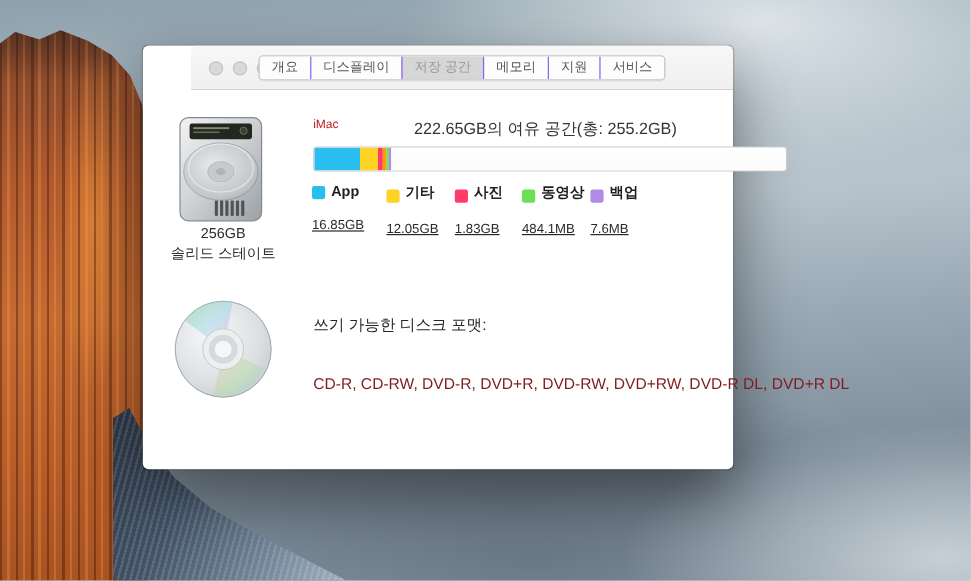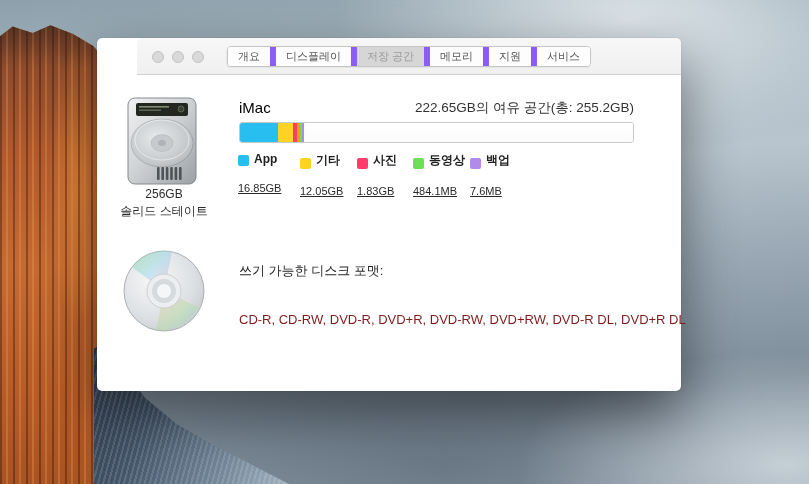--- a/index.html
+++ b/index.html
@@ -23,48 +23,48 @@
       linear-gradient(180deg, #5f3a2c 0%, #8a4a2c 12%, #b25a2d 32%, #c56a31 55%, #b85c28 80%, #a85322 100%);
   }
   .granite { position:absolute; left:94px; top:340px; width:195px; height:144px;
     clip-path:polygon(7% 0, 14% 18%, 26% 40%, 42% 58%, 60% 72%, 80% 86%, 100% 100%, 0 100%, 0 6%);
     background:
       repeating-linear-gradient(105deg, rgba(255,255,255,.13) 0 2px, rgba(255,255,255,0) 2px 5px),
       linear-gradient(115deg, #2c3847 0%, #44556a 35%, #74889b 72%, #a2b1be 100%);
   }
 
   
-  .window { position:absolute; left:97px; top:38px; width:584px; height:353px;
+  .window { position:absolute; left:119px; top:38px; width:492px; height:353px;
     background:#ffffff; border-radius:5px;
     box-shadow:0 22px 55px rgba(0,0,0,.48), 0 0 1px rgba(0,0,0,.35);padding-left:40px; }
   .titlebar { position:relative; height:37px; background:linear-gradient(180deg,#f7f7f7,#f0f0f0);
     border-bottom:1px solid #d2d2d2; border-radius:5px 5px 0 0; }
   .lights { position:absolute; left:15px; top:13px; display:flex; gap:8px; }
   .light { width:12px; height:12px; border-radius:50%; background:#d9d9d9; border:1px solid #c3c3c3; }
 
   .tabs { position:absolute; left:50%; top:8px; transform:translateX(-50%);
     display:flex; border:1px solid #c5c5c5; border-radius:4px; overflow:hidden;
     background:#fdfdfd; height:21px; box-shadow:0 1px 1px rgba(0,0,0,.04); }
   .tab { font-size:11px; line-height:19px; padding:0 10px; color:#565656;
-    border-left:6px solid #8b5cf6; background:#fdfdfd; white-space:nowrap; cursor:default; }
+    border-left:1px solid #8b5cf6; background:#fdfdfd; white-space:nowrap; cursor:default; }
   .tab:first-child { border-left:none; }
   .tab.selected { background:#d6d6d6; color:#9a9a9a; }
 
   .content { position:absolute; left:0; top:38px; right:0; bottom:0; }
 
   
   .hdd { position:absolute; left:26px; top:19px; }
   .drive-caption { position:absolute; left:5px; top:110px; width:124px; text-align:center;
     font-size:12px; line-height:17px; color:#2d2d2d; }
   .superdrive { position:absolute; left:25px; top:173px; }
   .superdrive-label { position:absolute; left:5px; top:263px; width:124px; text-align:center;
     font-size:12px; color:#2d2d2d; }
 
   
-  .device-name { position:absolute; left:142px; top:23px; font-size:15px; color:#000000; }
+  .device-name { position:absolute; left:142px; top:23px; font-size:10px; color:#b91c1c; }
   .free-space { position:absolute; right:47px; top:23px; font-size:13.5px; color:#333; }
 
   .bar { position:absolute; left:142px; top:46px; width:395px; height:21px;
     border:1px solid #c9c9c9; border-radius:3px; overflow:hidden; display:flex;
     background:#fff; box-shadow:inset 0 1px 2px rgba(0,0,0,.06); }
   .bar-seg { height:100%; flex:0 0 auto; }
   .bar-free { flex:1 1 auto; background:linear-gradient(180deg,#ffffff,#fbfbfb); }
 
   .legend { position:absolute; left:141px; top:76px; display:flex; }
   .legend-item { flex:0 0 auto; }

